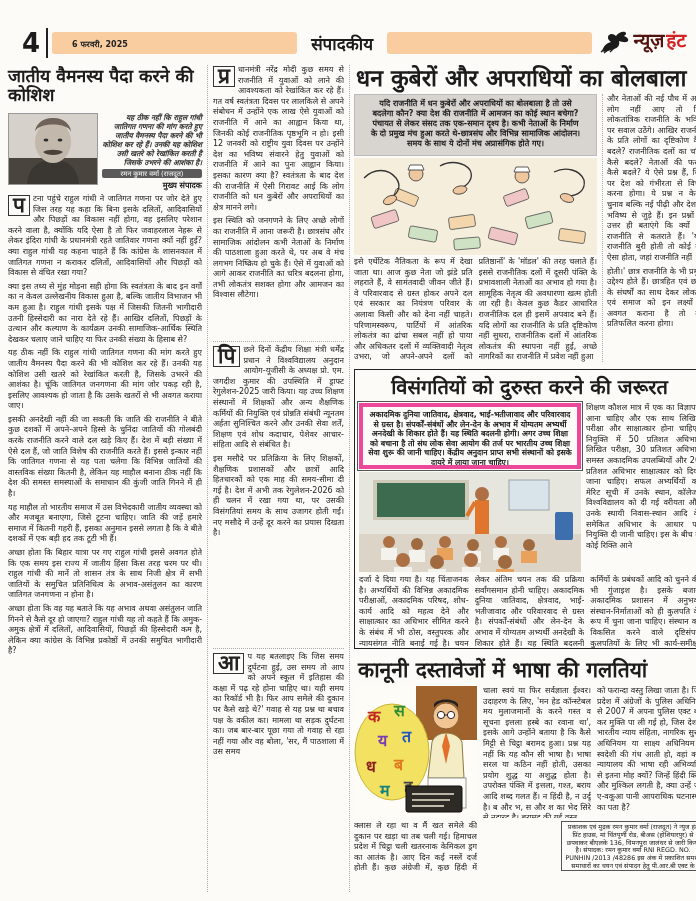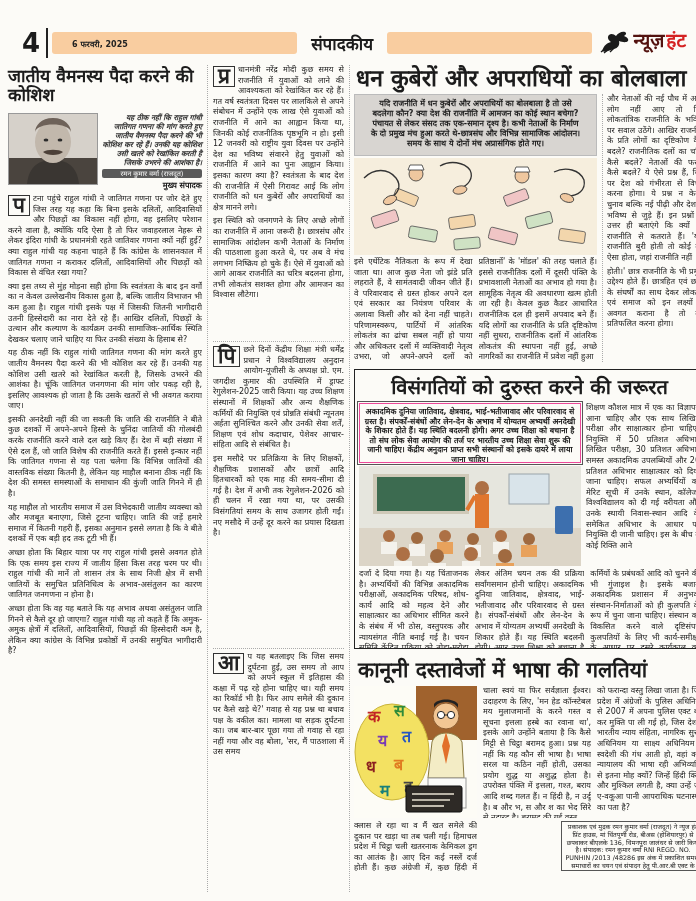--- a/index.html
+++ b/index.html
@@ -46,21 +46,21 @@
   .rA-leftsub{width:243px;flex:none;}
   .rA-rightsub{flex:1;border-left:1px dotted #aaa;padding-left:4px;}
   .graybox{background:#d8d5d1;border:1px solid #bbb;font-size:8px;font-weight:bold;line-height:10px;text-align:center;padding:4px 15px;height:52px;overflow:hidden;}
   .cartoonA{width:100%;height:97px;display:block;margin:2px 0;}
   .rA-cols{display:flex;gap:6px;height:105px;overflow:hidden;}
   .rA-cols .cc{flex:1;}
   .blockB{border:1.5px solid #222;margin-top:5px;padding:3px 4px;height:272px;overflow:hidden;}
   .rB-head{font-size:20px;font-weight:bold;text-align:center;margin:0 0 3px 0;}
   .rB-body{display:flex;gap:5px;}
   .rB-leftsub{width:222px;flex:none;}
-  .introboxB{border:1px solid #ec4899;outline:1px solid #555;outline-offset:1px;font-size:7.8px;font-weight:bold;line-height:9.6px;text-align:center;padding:3px 4px;height:52px;overflow:hidden;}
+  .introboxB{border:4px solid #ec4899;outline:1px solid #555;outline-offset:1px;font-size:7.8px;font-weight:bold;line-height:9.6px;text-align:center;padding:3px 4px;height:52px;overflow:hidden;}
   .photoB{width:100%;height:100px;display:block;margin-top:3px;}
   .rB-rightsub{flex:1;}
   .rB-cols{display:flex;gap:6px;height:92px;overflow:hidden;margin-top:3px;}
   .rB-cols .cc{flex:1;}
   .blockC{margin-top:6px;height:218px;overflow:hidden;}
   .rC-head{font-size:21px;font-weight:bold;margin:0 0 3px 4px;}
   .rC-body{display:flex;gap:6px;height:132px;overflow:hidden;}
   .cartoonC{width:123px;height:132px;flex:none;display:block;}
   .rC-cols{flex:1;display:flex;gap:6px;}
   .rC-cols .cc{flex:1;}

